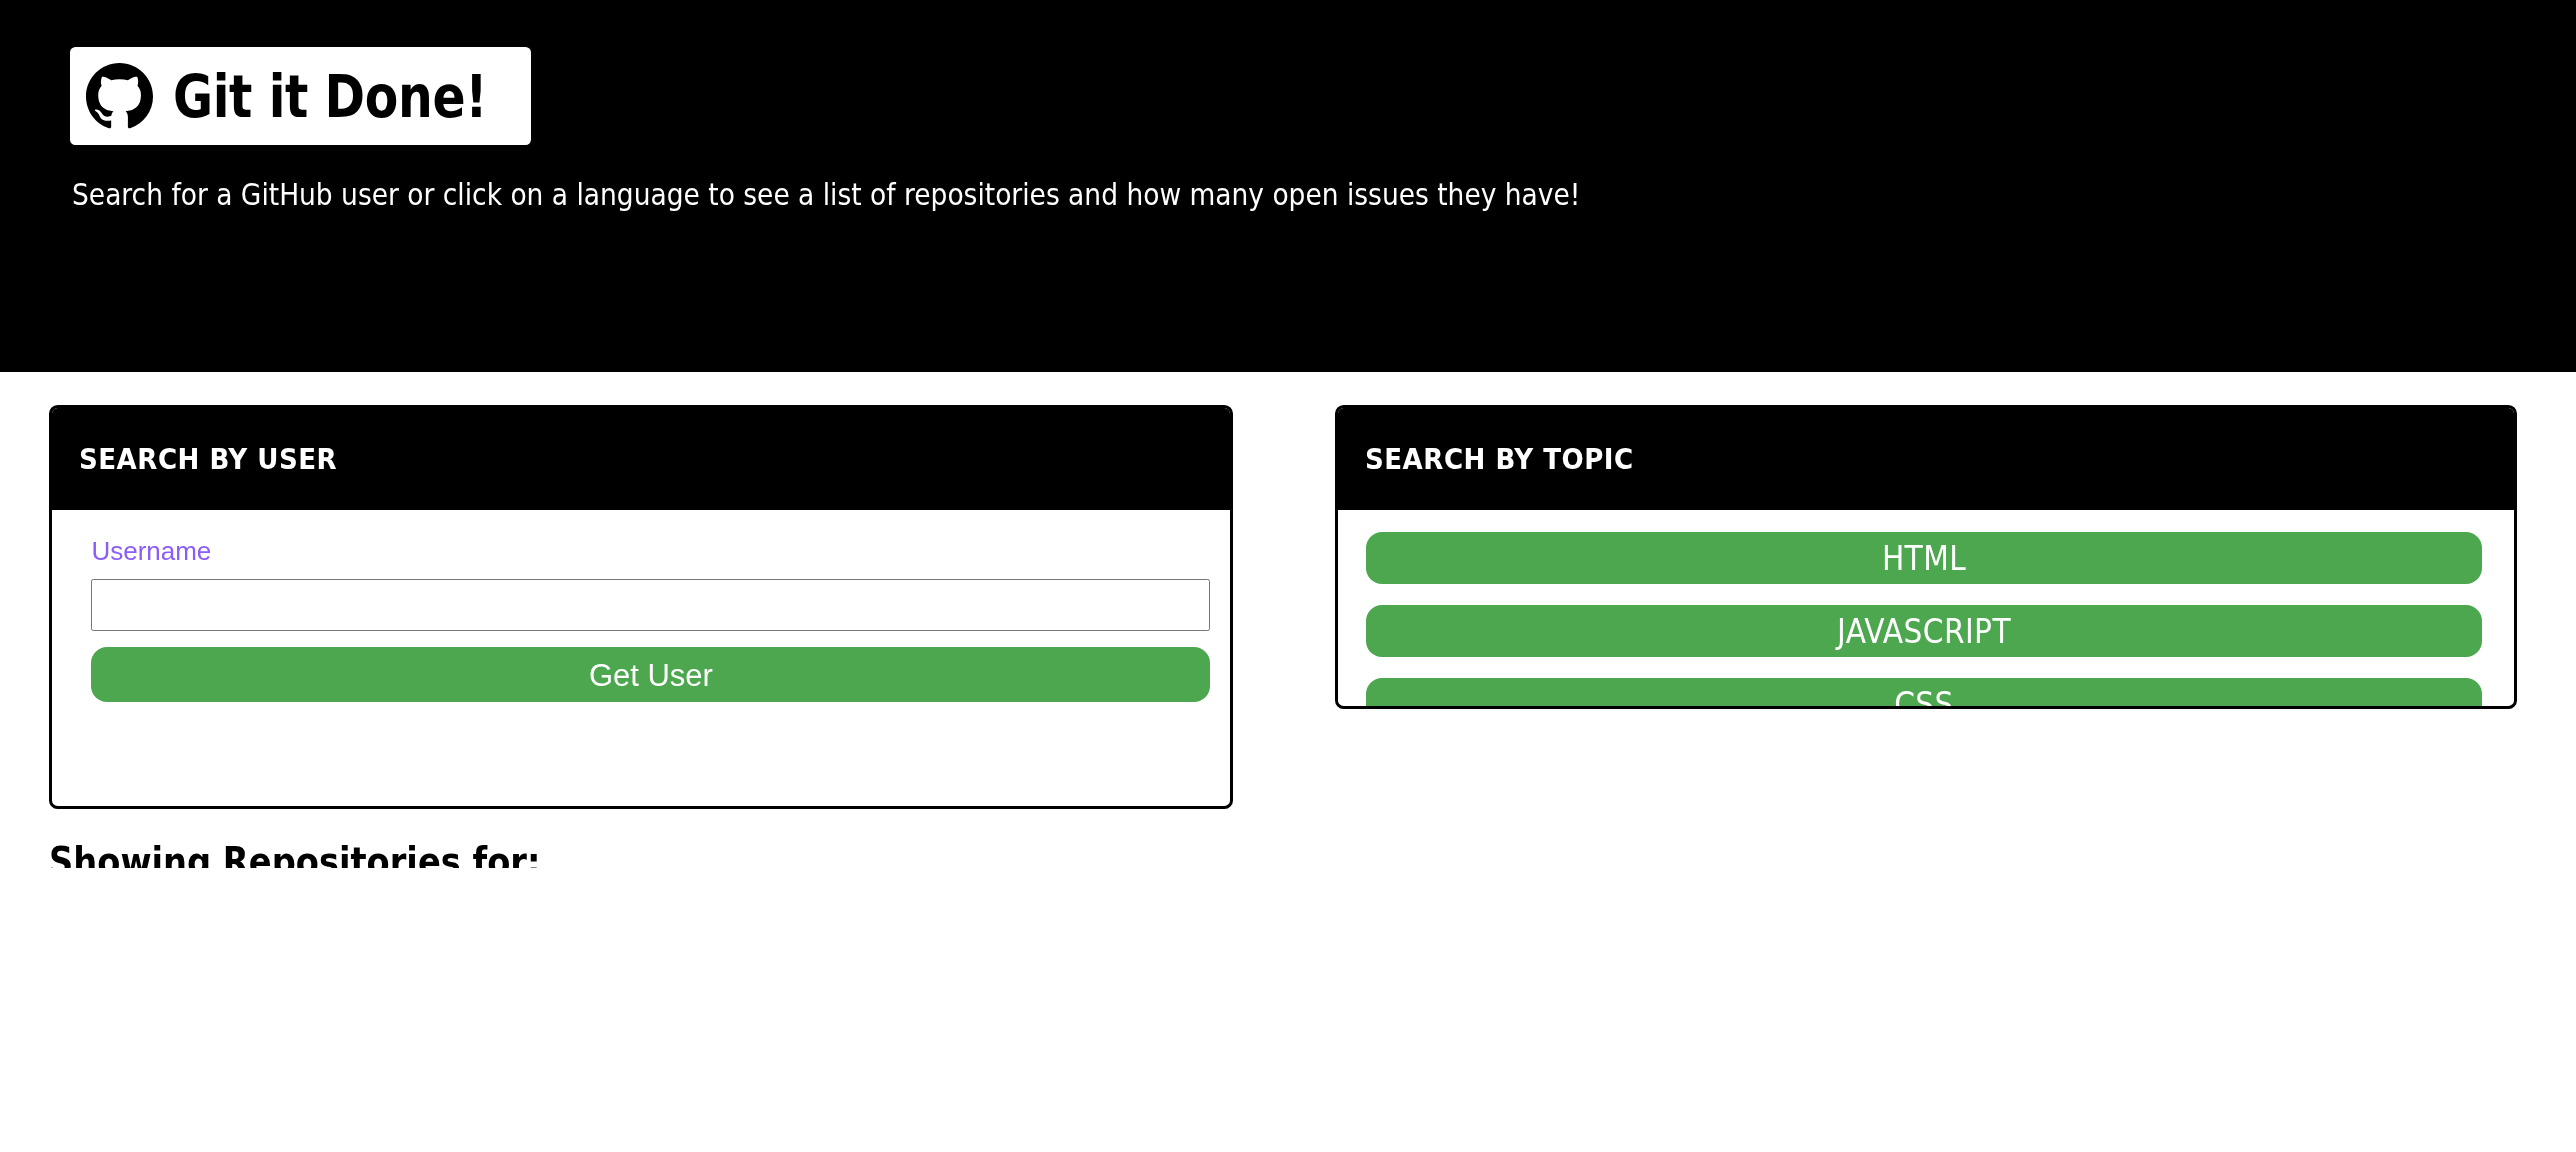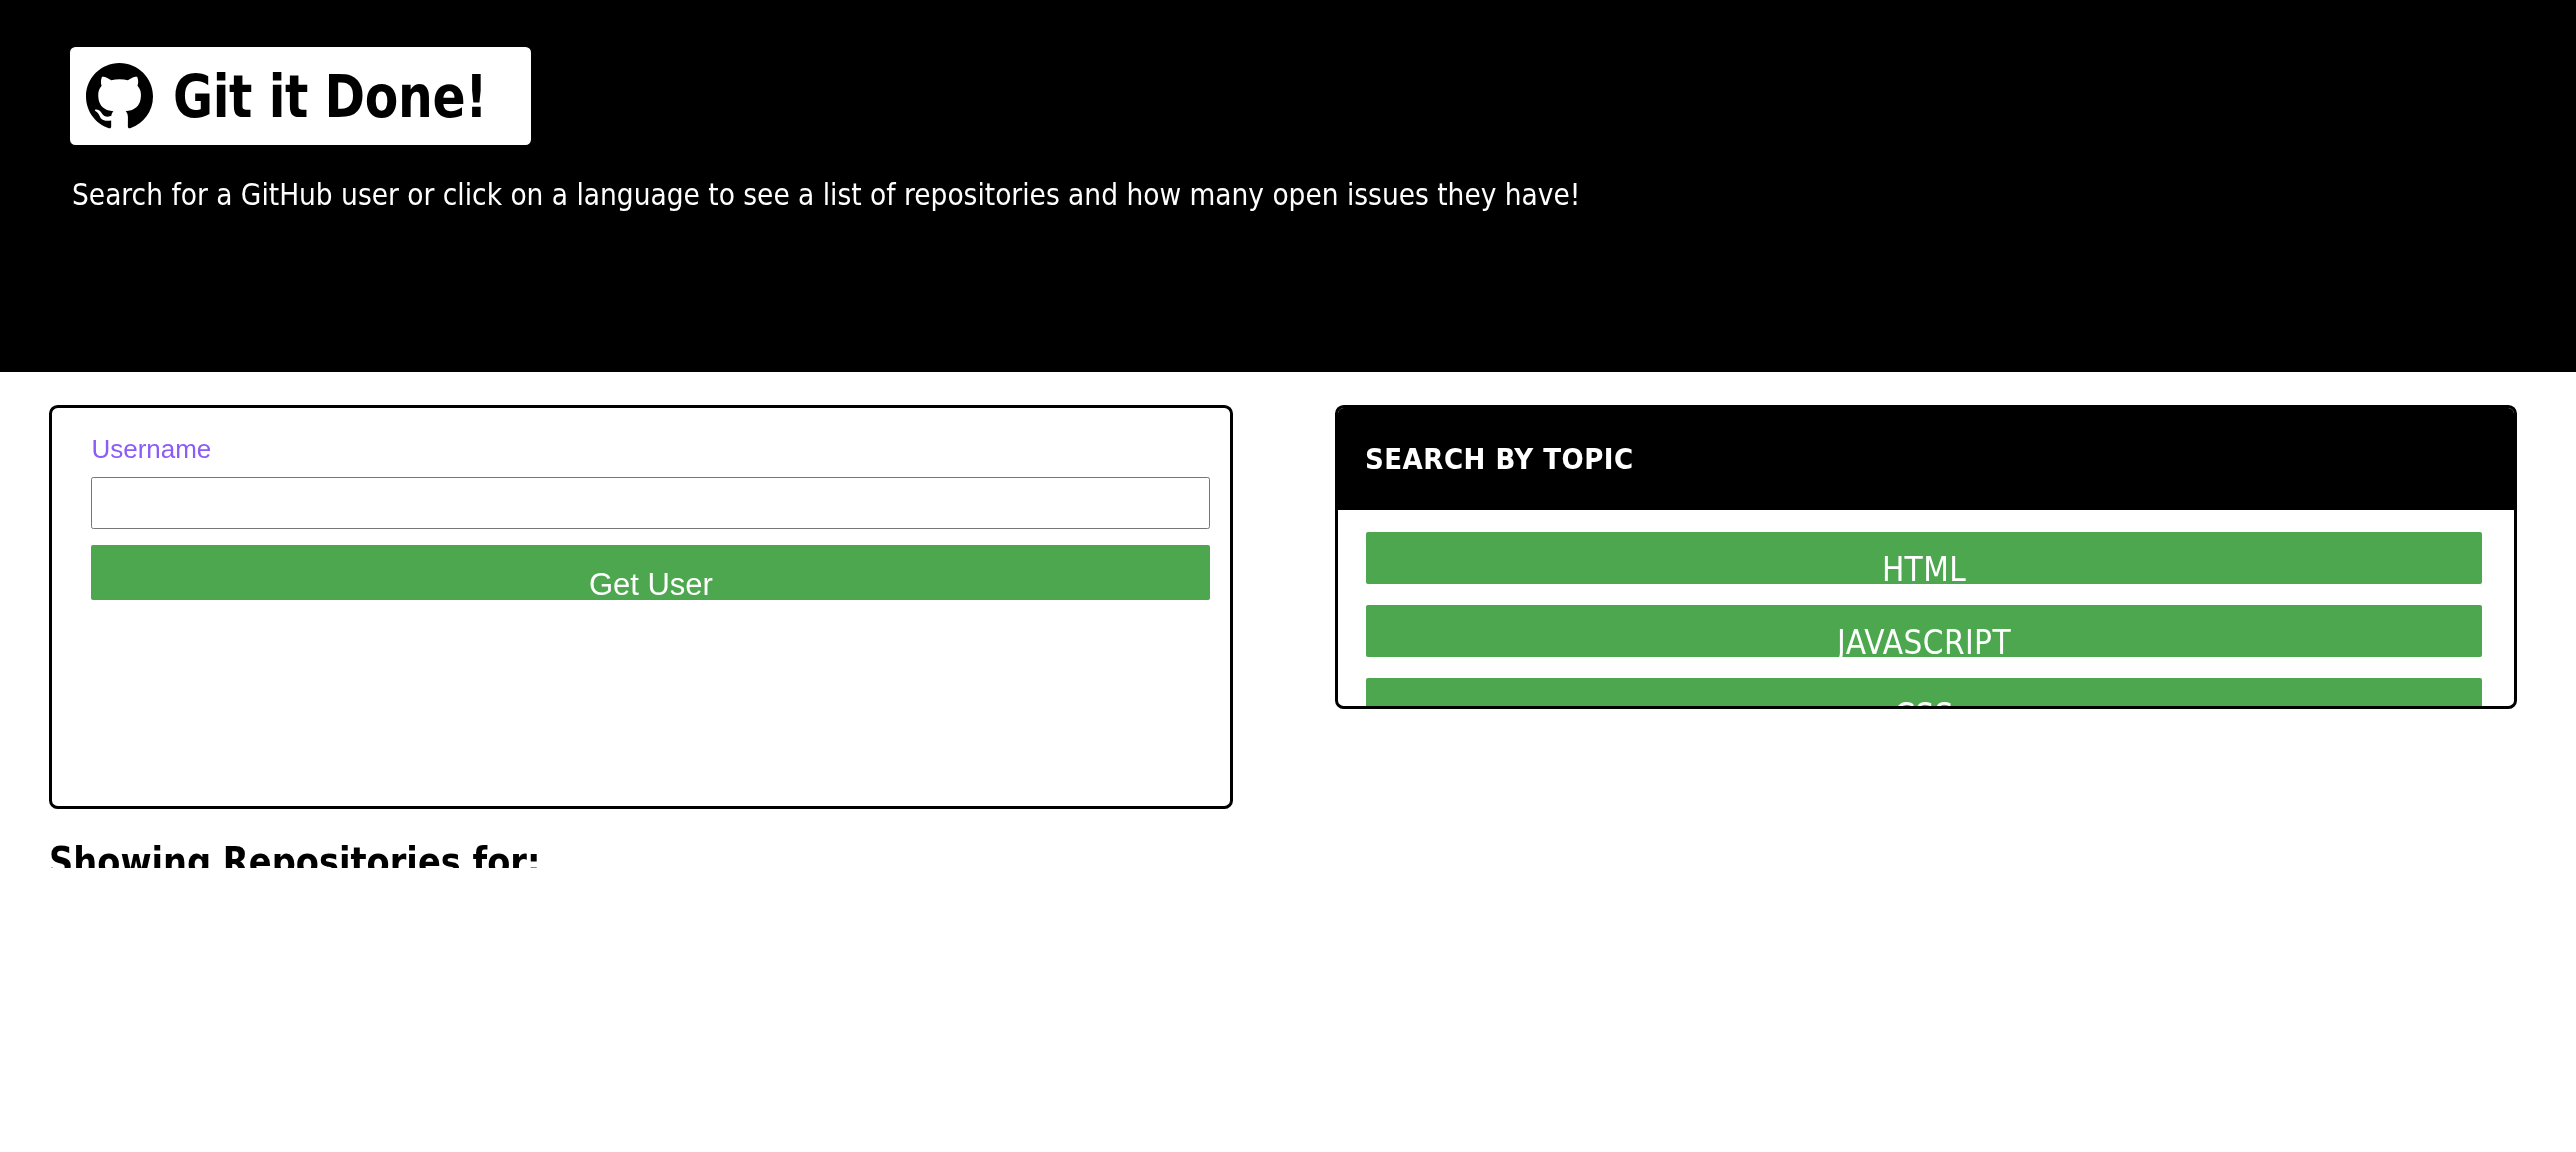--- a/index.html
+++ b/index.html
@@ -134,25 +134,25 @@
     color: #000000;
     padding: 0 7.8px;
     margin: 0 0 15.6px 9.4px;
     outline: none;
   }
   .btn-green {
     display: block;
     box-sizing: border-box;
     background: #4ca74e;
     border: none;
-    border-radius: 2px;
+    border-radius: 16px;
     color: #ffffff;
     text-align: center;
     cursor: pointer;
-    padding: 12px;
+    padding: 1px;
   }
   .btn-get-user {
     width: 1119px;
     height: 55px;
     margin-left: 9.4px;
     font-family: "Liberation Sans", sans-serif;
     font-size: 31px;
     line-height: 55px;
   }
 
@@ -209,20 +209,23 @@
         2.15 0 3.07-1.87 3.75-3.65 3.95.29.25.54.73.54 1.48 0 1.07-.01 1.93-.01 2.2 0
         .21.15.46.55.38A8.012 8.012 0 0016 8c0-4.42-3.58-8-8-8z"></path>
     </svg>
     <span class="logo-text">Git it Done!</span>
   </div>
 
   <div class="tagline">Search for a GitHub user or click on a language to see a list of repositories and how many open issues they have!</div>
 </div>
 
 <div class="card card-user">
+  <div class="card-header">
+    <span class="card-header-title">SEARCH BY USER</span>
+  </div>
   <div class="card-body">
     <label class="field-label">Username</label>
     <input class="text-input" type="text" placeholder="" style="">
     <button class="btn-green btn-get-user">Get User</button>
   </div>
 </div>
 
 <div class="card card-topic">
   <div class="card-header">
     <span class="card-header-title">SEARCH BY TOPIC</span>

